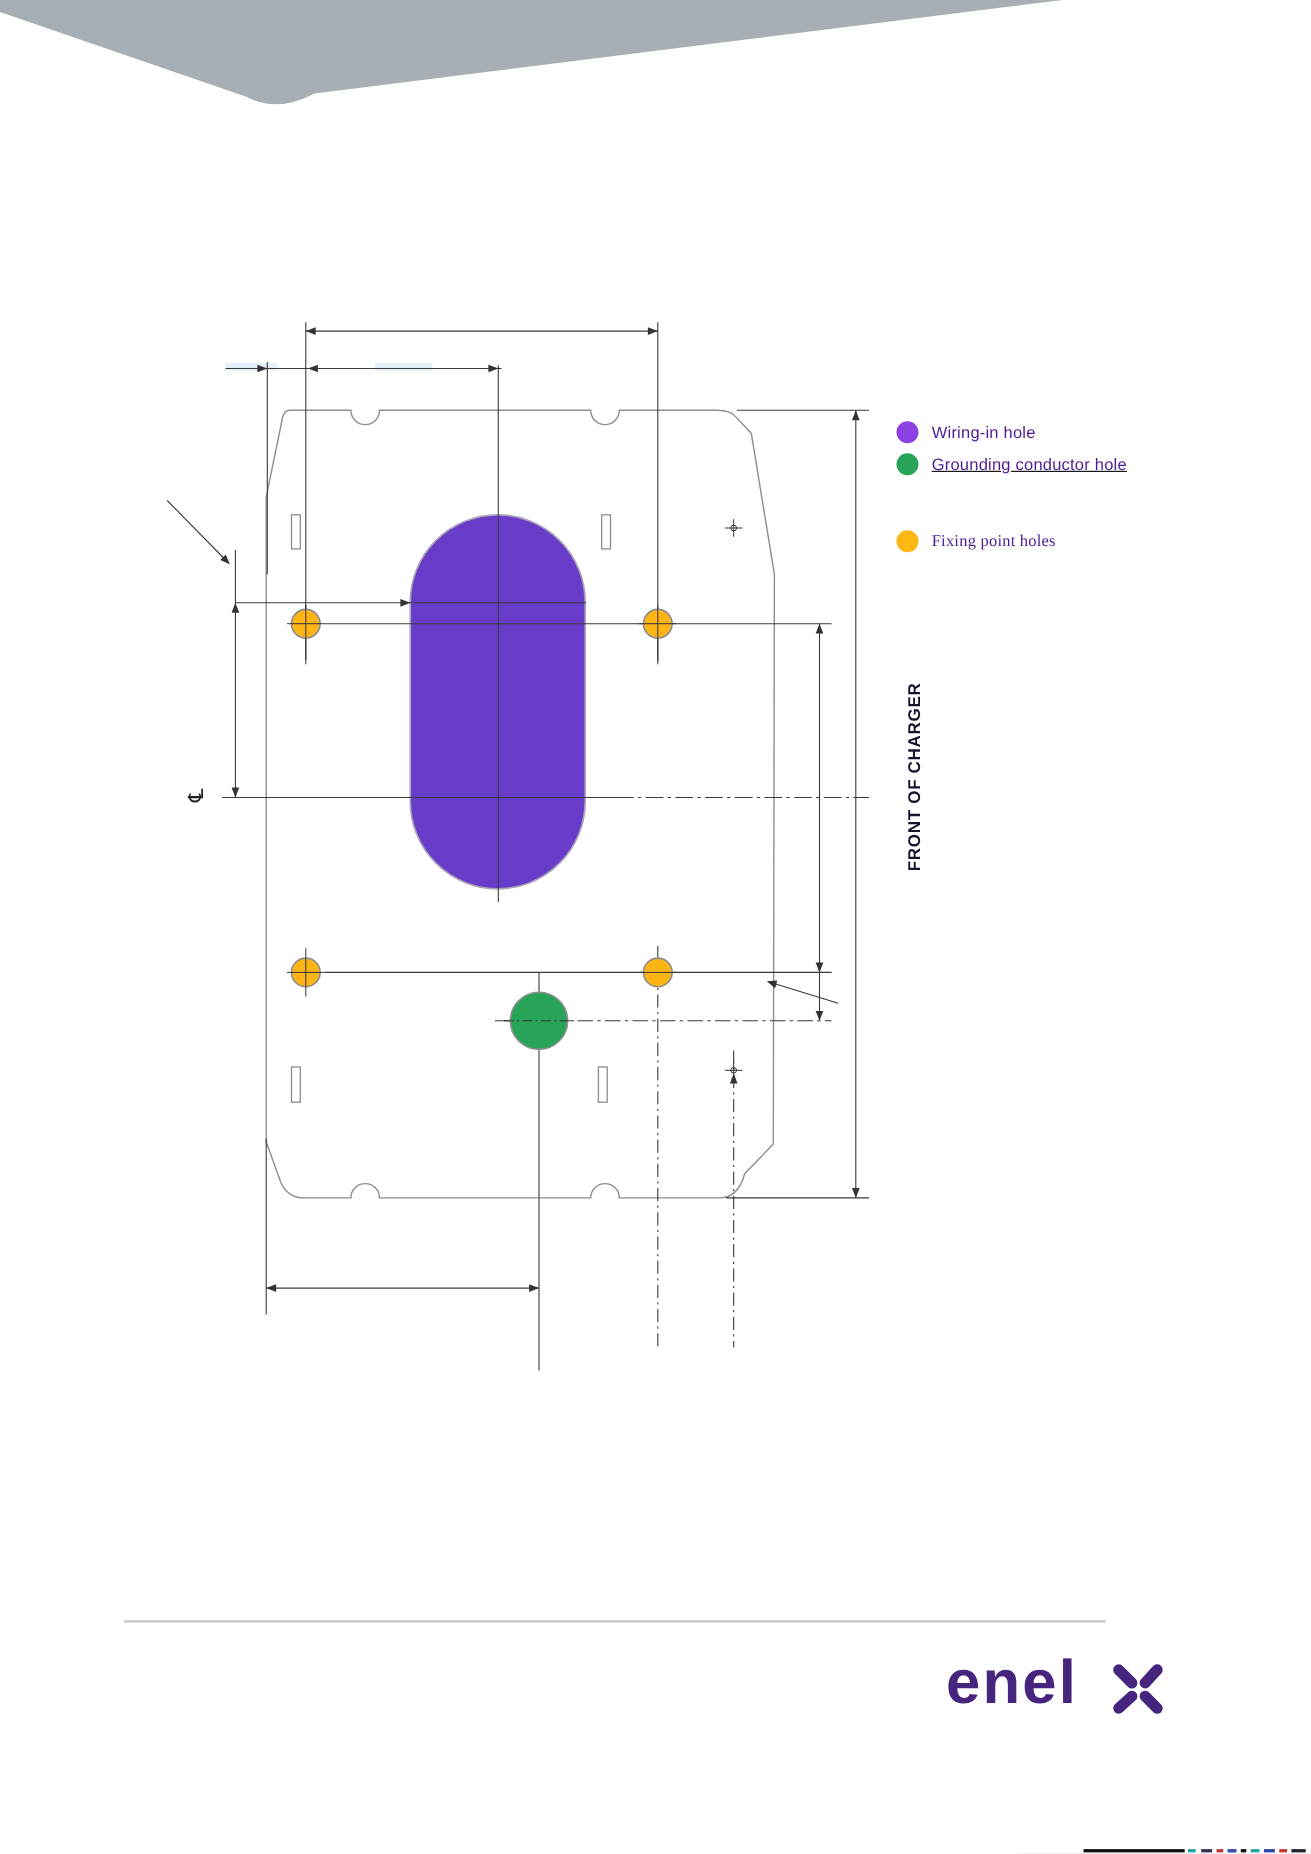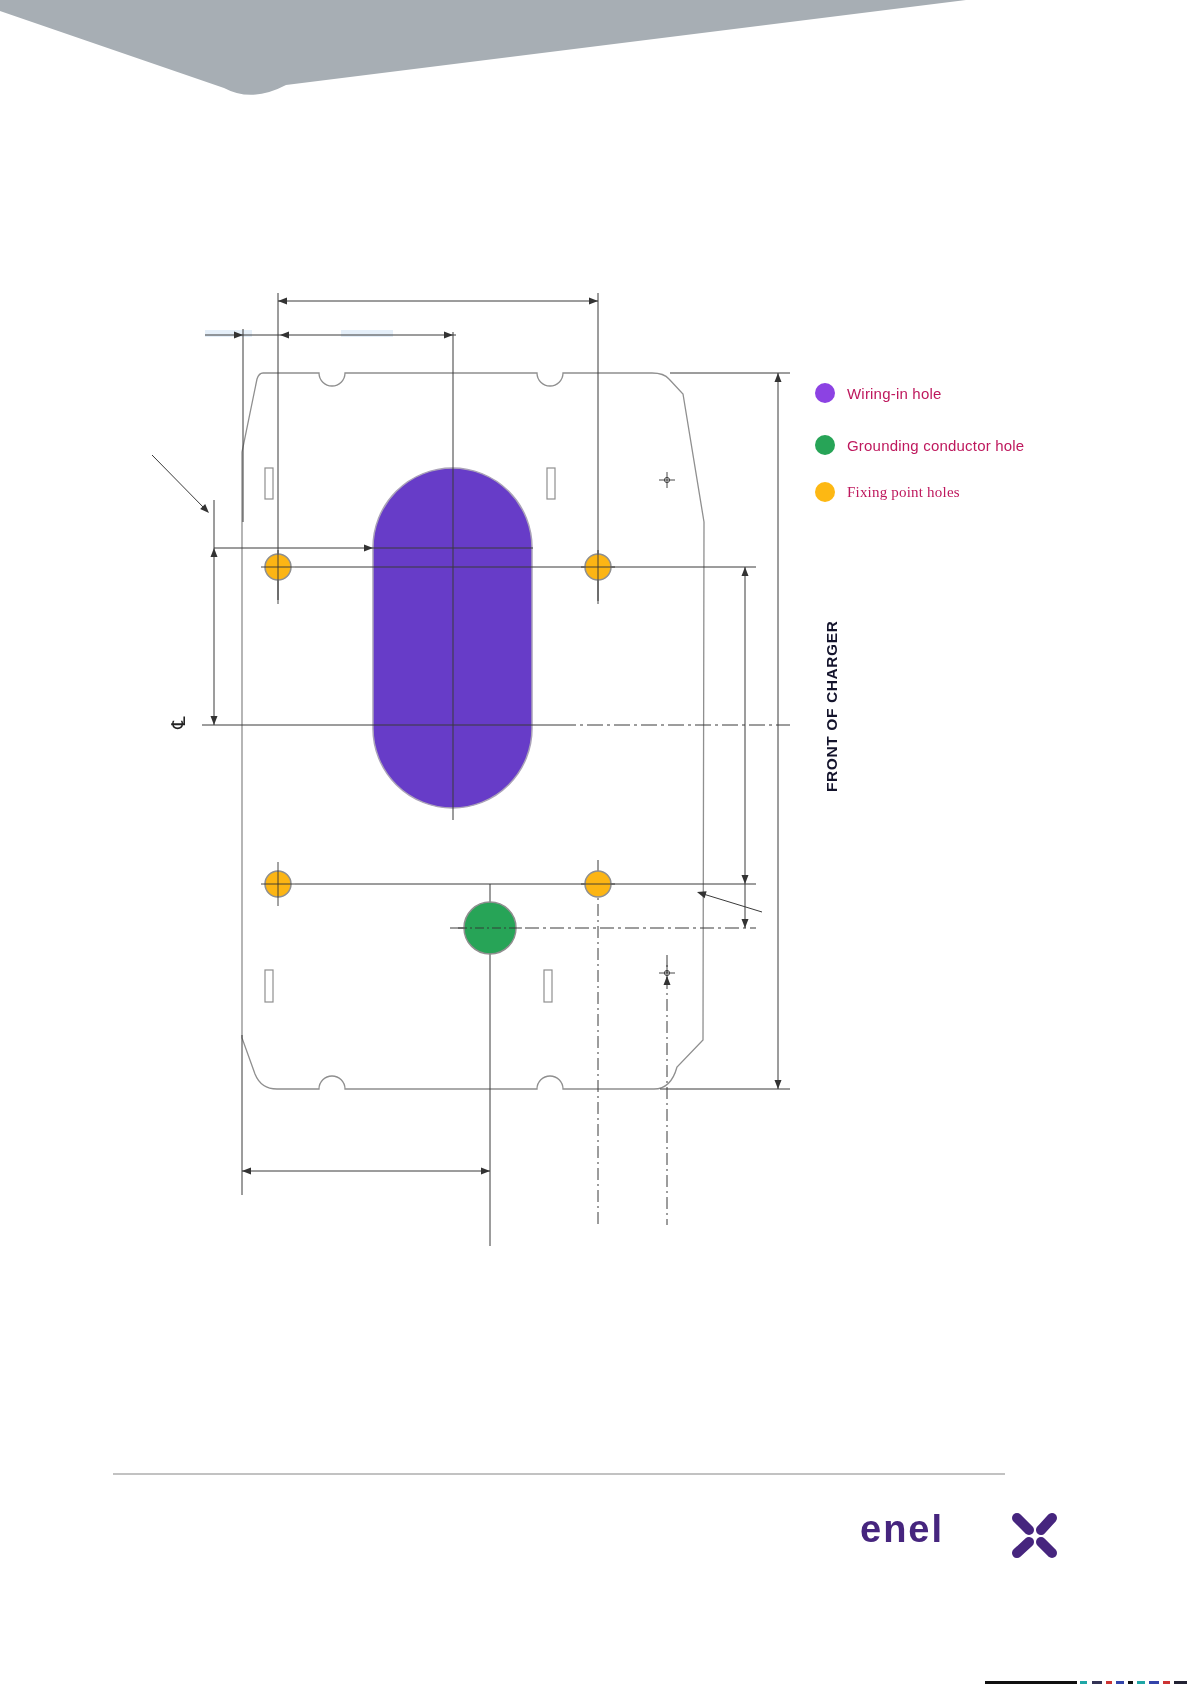--- a/index.html
+++ b/index.html
@@ -9,37 +9,37 @@
     background:#ffffff;
     overflow:hidden;
     font-family:"Liberation Sans", sans-serif;
   }
   #drawing-svg{position:absolute;left:0;top:0;}
   .legend-row{position:absolute;left:815px;display:flex;align-items:center;}
   .legend-dot{width:20px;height:20px;border-radius:50%;margin-right:12px;flex:0 0 auto;}
   .legend-dot.c0{background:#8c42e3;}
   .legend-dot.c1{background:#27a457;}
   .legend-dot.c2{background:#fdb813;}
-  .legend-label{font-size:15px;color:#be185d;letter-spacing:0.2px;white-space:nowrap;text-align:right;}
+  .legend-label{font-size:15px;color:#4c1d95;letter-spacing:0.2px;white-space:nowrap;text-align:right;}
   #side-label{
     position:absolute;left:823px;top:792px;
     transform:rotate(-90deg);transform-origin:0 0;
     font-size:15.5px;font-weight:bold;color:#14142c;
     letter-spacing:0.6px;white-space:nowrap;
   }
   #centerline-symbol{
     position:absolute;left:172px;top:712px;
     transform:rotate(-90deg);
     font-size:19px;color:#222;font-family:"DejaVu Sans", sans-serif;
   }
   #footer-divider{position:absolute;left:113px;top:1473px;width:892px;height:2px;background:#c2c2c2;}
   #logo{position:absolute;left:860px;top:1500px;width:220px;height:70px;}
   #logo-text{
     position:absolute;left:0px;top:0px;
-    font-size:38px;font-weight:600;color:#46257e;
+    font-size:56px;font-weight:600;color:#46257e;
     letter-spacing:2px;line-height:58px;
   }
 </style>
 </head>
 <body>
 
 <div id="page">
 
   <svg id="drawing-svg" width="1192" height="1685" viewBox="0 0 1192 1685">
 
@@ -172,21 +172,21 @@
       <rect x="1163" y="1681" width="7" height="3" fill="#cc3333"></rect>
       <rect x="1174" y="1681" width="13" height="3" fill="#222233"></rect>
     </g>
   </svg>
 
   <div>
     <div class="legend-row" style="top:383px;">
       <span class="legend-dot c0"></span>
       <span class="legend-label">Wiring-in hole</span>
     </div>
-    <div class="legend-row" style="top:435px;">
+    <div class="legend-row" style="top:412px;text-decoration:underline;">
       <span class="legend-dot c1"></span>
       <span class="legend-label">Grounding conductor hole</span>
     </div>
     <div class="legend-row" style="top:482px;font-family:Liberation Serif, serif;">
       <span class="legend-dot c2"></span>
       <span class="legend-label">Fixing point holes</span>
     </div>
   </div>
 
   <div id="side-label">FRONT OF CHARGER</div>

